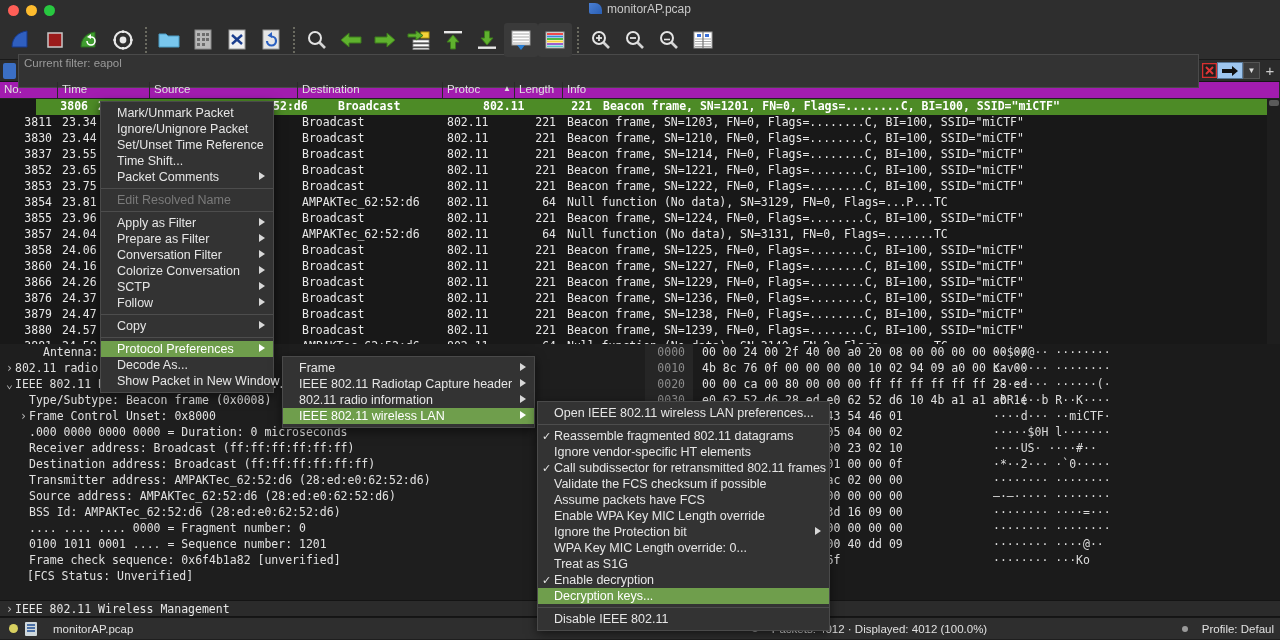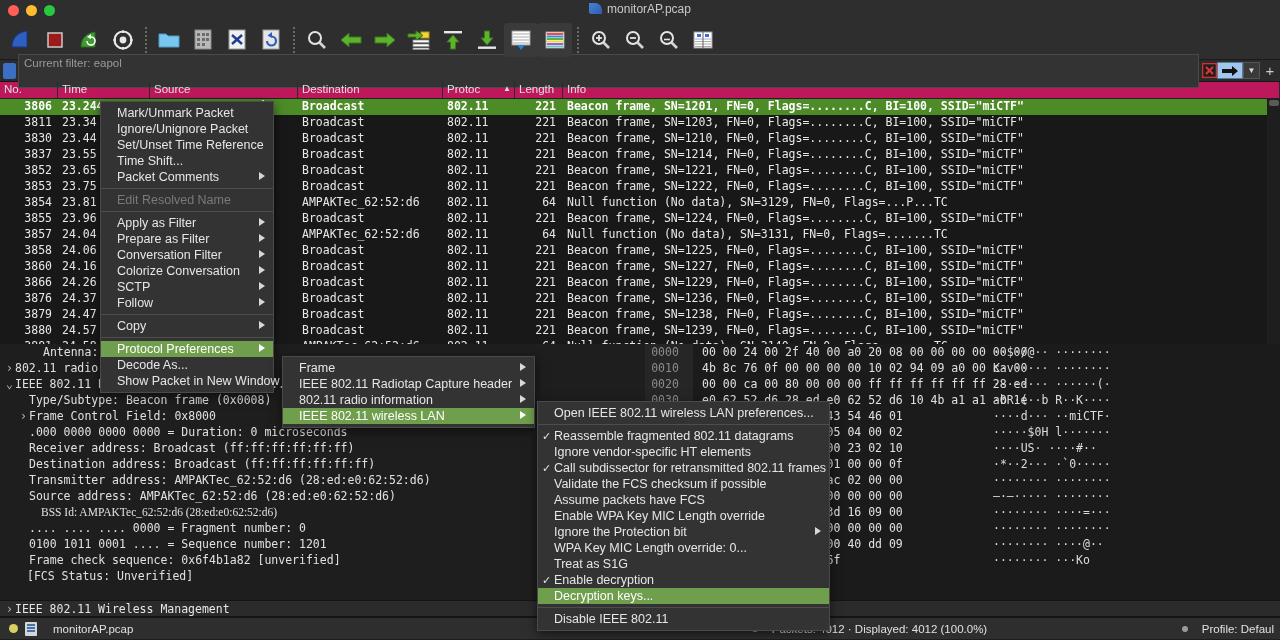--- a/index.html
+++ b/index.html
@@ -37,31 +37,31 @@
   .fx { width:16px; height:16px; background:#2b2b2b; display:flex;align-items:center;
     justify-content:center; margin-left:2px;}
   .fx svg{display:block}
   .farrow { width:26px; height:17px; background:#9ec6ef; border:1px solid #5a7a9a;
     display:flex;align-items:center;justify-content:center; }
   .fdrop { width:17px; height:17px; background:#3a3a3a; border:1px solid #555;
     display:flex;align-items:center;justify-content:center; color:#ddd; font-size:8px;}
   .fplus { width:20px; text-align:center; color:#ccc; font-size:15px; }
 
   
-  .colhead { height:17px; background:#be185d; display:flex; font-size:11.5px;
+  .colhead { height:17px; background:#a21caf; display:flex; font-size:11.5px;
     color:#e0e0e0; border-bottom:1px solid #222; }
   .ch { border-right:1px solid #2a2a2a; padding:1px 0 0 4px; overflow:hidden;
     white-space:nowrap; position:relative;}
   .ch .sortarrow{ position:absolute; right:3px; top:2px; font-size:8px; color:#ddd;}
 
   
   .plist { height:245px; background:#181818; overflow:hidden; position:relative; }
   .prow { height:16px; display:flex; font-family:"DejaVu Sans Mono", monospace;
     font-size:11.5px; color:#e8e8e8; white-space:nowrap; }
-  .prow.sel { background:#4d8b26; color:#fff; font-weight:bold; }
+  .prow.sel { background:#4d8b26; color:#fff; font-weight:bold;margin-left:36px; }
   .pc { overflow:hidden; padding-left:4px; }
   .pc.num { width:58px; text-align:right; padding-right:6px; padding-left:0;}
   .pc.time{ width:92px; }
   .pc.src { width:148px; }
   .pc.dst { width:145px; }
   .pc.proto{ width:72px; }
   .pc.len { width:48px; text-align:right; padding-right:7px; padding-left:0;}
   .pc.info{ flex:1; }
 
   
@@ -73,21 +73,21 @@
   
   .lower { height:256px; display:flex; background:#1e1e1e; }
   .details { width:645px; background:#1e1e1e; overflow:hidden; position:relative;
      font-family:"DejaVu Sans Mono", monospace; font-size:11.5px; color:#e0e0e0; }
   .drow{ height:16px; line-height:16px; white-space:nowrap; padding-left:4px;}
   .tw { display:inline-block; width:11px; color:#bdbdbd; text-align:center; }
   .bytes { flex:1; background:#1b1b1b; overflow:hidden; position:relative;
     font-family:"DejaVu Sans Mono", monospace; font-size:11.5px; }
   .brow { height:16px; line-height:16px; white-space:nowrap; color:#e0e0e0;
           display:flex; }
-  .boff { width:48px; color:#8c8c8c; text-align:center; padding-right:8px;
+  .boff { width:48px; color:#8c8c8c; text-align:right; padding-right:8px;
           background:#262626;}
   .bhex { width:290px; padding-left:9px; letter-spacing:0px;}
   .basc { padding-left:10px; color:#dcdcdc; }
 
   
   .detailbar { height:17px; background:#2b2b2b; border-top:1px solid #141414;
      border-bottom:1px solid #141414; font-family:"DejaVu Sans Mono",monospace;
      font-size:11.5px; color:#e6e6e6; line-height:17px; padding-left:4px; }
 
   
@@ -487,27 +487,27 @@
         <div class="pc info">Null function (No data), SN=3140, FN=0, Flags=.......TC</div>
       </div>
     </div>
 
   <div class="lower">
     <div class="details" id="packet-details">
         <div class="drow" style="padding-left: 32px;"><span class="tw"></span><span>Antenna: 0</span></div>
         <div class="drow" style="padding-left: 4px;"><span class="tw">›</span><span>802.11 radio information</span></div>
         <div class="drow" style="padding-left: 4px;"><span class="tw">⌄</span><span>IEEE 802.11 Beacon frame, Flags: ........C</span></div>
         <div class="drow" style="padding-left: 18px;"><span class="tw"></span><span>Type/Subtype: Beacon frame (0x0008)</span></div>
-        <div class="drow" style="padding-left: 18px;"><span class="tw">›</span><span>Frame Control Field: 0x8000</span></div>
+        <div class="drow" style="padding-left: 18px;"><span class="tw">›</span><span>Frame Control Unset: 0x8000</span></div>
         <div class="drow" style="padding-left: 18px;"><span class="tw"></span><span>.000 0000 0000 0000 = Duration: 0 microseconds</span></div>
         <div class="drow" style="padding-left: 18px;"><span class="tw"></span><span>Receiver address: Broadcast (ff:ff:ff:ff:ff:ff)</span></div>
         <div class="drow" style="padding-left: 18px;"><span class="tw"></span><span>Destination address: Broadcast (ff:ff:ff:ff:ff:ff)</span></div>
         <div class="drow" style="padding-left: 18px;"><span class="tw"></span><span>Transmitter address: AMPAKTec_62:52:d6 (28:ed:e0:62:52:d6)</span></div>
         <div class="drow" style="padding-left: 18px;"><span class="tw"></span><span>Source address: AMPAKTec_62:52:d6 (28:ed:e0:62:52:d6)</span></div>
-        <div class="drow" style="padding-left: 30px; font-family: Liberation Serif, serif;"><span class="tw"></span><span>BSS Id: AMPAKTec_62:52:d6 (28:ed:e0:62:52:d6)</span></div>
+        <div class="drow" style="padding-left: 18px;"><span class="tw"></span><span>BSS Id: AMPAKTec_62:52:d6 (28:ed:e0:62:52:d6)</span></div>
         <div class="drow" style="padding-left: 18px;"><span class="tw"></span><span>.... .... .... 0000 = Fragment number: 0</span></div>
         <div class="drow" style="padding-left: 18px;"><span class="tw"></span><span>0100 1011 0001 .... = Sequence number: 1201</span></div>
         <div class="drow" style="padding-left: 18px;"><span class="tw"></span><span>Frame check sequence: 0x6f4b1a82 [unverified]</span></div>
         <div class="drow" style="padding-left: 16px;"><span class="tw"></span><span>[FCS Status: Unverified]</span></div>
       </div>
     <div class="bytes" id="packet-bytes">
         <div class="brow">
           <div class="boff">0000</div>
           <div class="bhex">00 00 24 00 2f 40 00 a0  20 08 00 00 00 00 00 00</div>
           <div class="basc">··$·/@··  ········</div>

